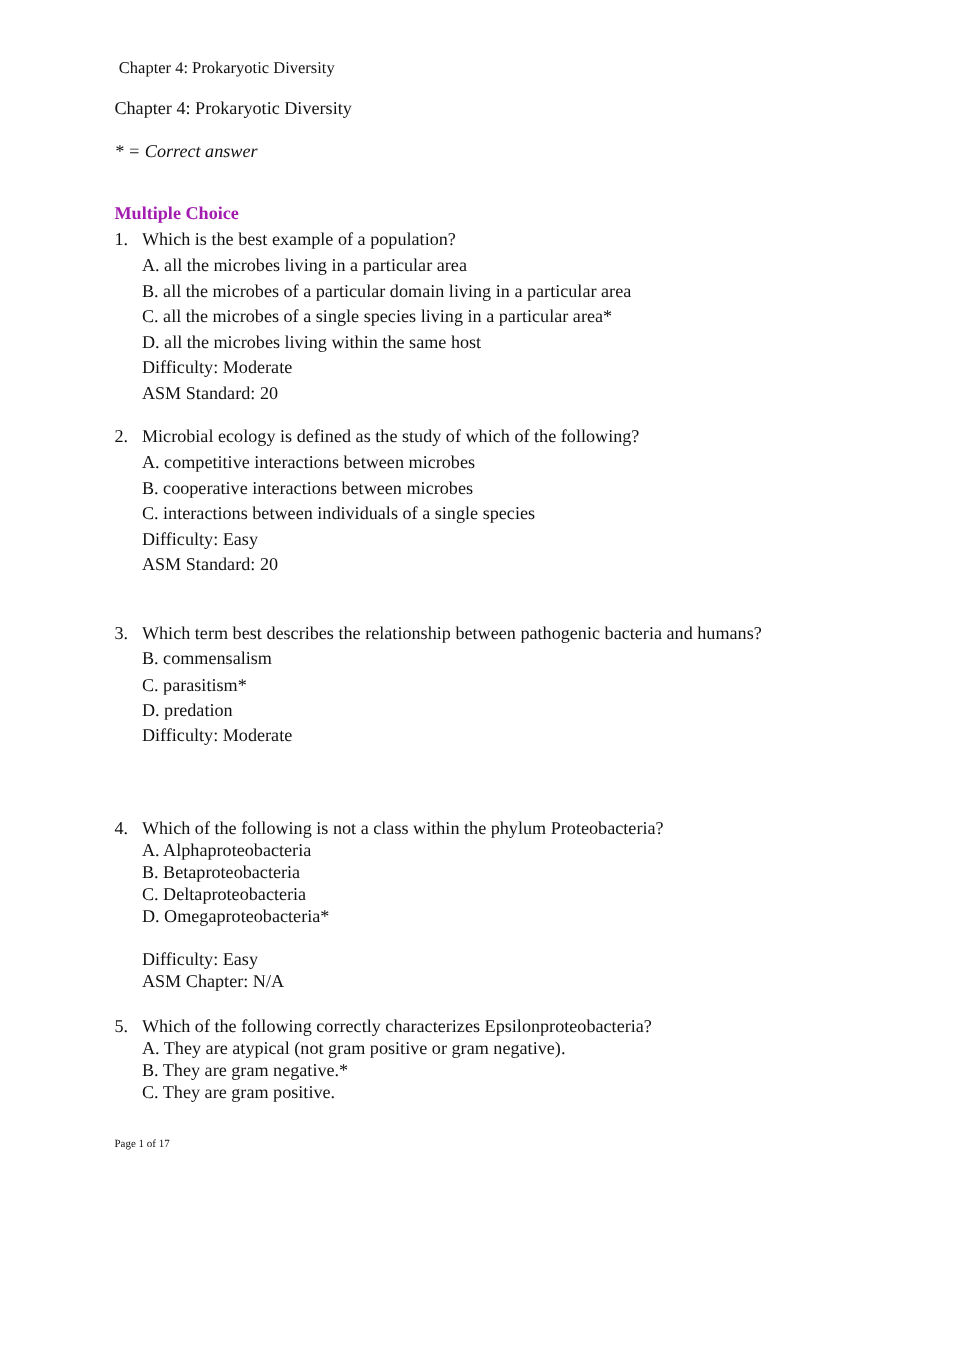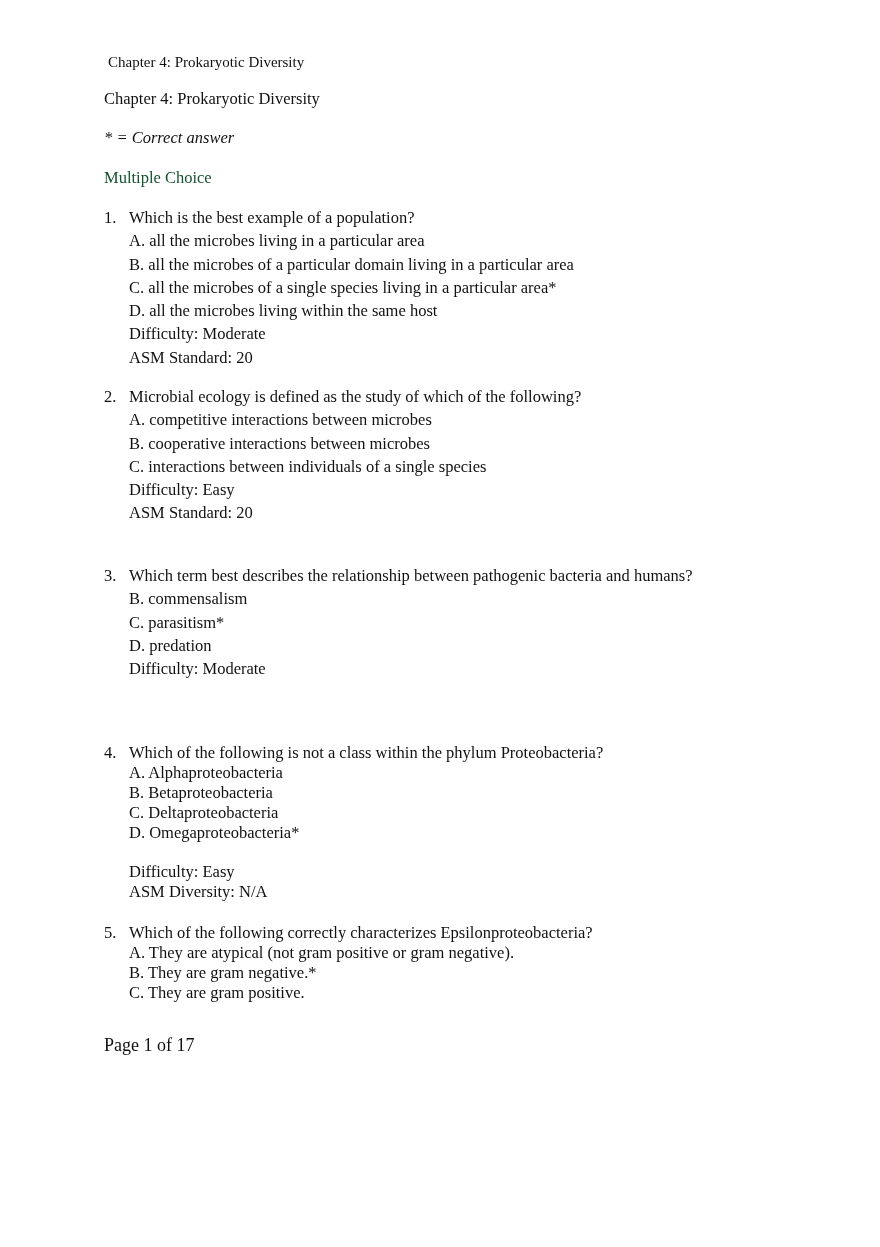--- a/index.html
+++ b/index.html
@@ -5,31 +5,31 @@
   html, body { margin: 0; padding: 0; background: #ffffff; }
   body {
     width: 880px; height: 1247px; position: relative; overflow: hidden;
     font-family: "Liberation Serif", "DejaVu Serif", serif;
     color: #111111;
   }
   .abs { position: absolute; white-space: nowrap; }
   .hdr { left: 108px; top: 54px; font-size: 15px; }
   .title { left: 104px; top: 89px; font-size: 16.5px; }
   .key { left: 104px; top: 128px; font-size: 16.5px; font-style: italic; }
-  .section { left: 104px; top: 168px; font-size: 16.5px; color: #14532d; }
+  .section { left: 104px; top: 184px; font-size: 16.5px; color: #a21caf; font-weight: bold; }
   .q { position: absolute; left: 104px; font-size: 16.5px; }
   .q .num { position: absolute; left: 0; top: 0; }
   .q .body { position: absolute; left: 25px; top: 0; }
   .line { white-space: nowrap; }
   .q1 .line, .q2 .line, .q3 .line { height: 23.3px; line-height: 23.3px; }
   .q4 .line, .q5 .line { height: 20px; line-height: 20px; }
   .q .num { line-height: 23.3px; }
   .q4 .num, .q5 .num { line-height: 20px; }
   .gap { height: 19px; }
-  .footer { left: 104px; top: 1035px; font-size: 18px; }
+  .footer { left: 104px; top: 1035px; font-size: 10px; }
 </style>
 </head>
 <body>
 
 <div class="abs hdr">Chapter 4: Prokaryotic Diversity</div>
 <div class="abs title">Chapter 4: Prokaryotic Diversity</div>
 <div class="abs key">* = Correct answer</div>
 <div class="abs section">Multiple Choice</div>
 
 <div class="q q1" style="top:206px;">
@@ -71,21 +71,21 @@
 <div class="q q4" style="top:743px;">
   <span class="num">4.</span>
   <div class="body">
     <div class="line">Which of the following is not a class within the phylum Proteobacteria?</div>
     <div class="line">A. Alphaproteobacteria</div>
     <div class="line">B. Betaproteobacteria</div>
     <div class="line">C. Deltaproteobacteria</div>
     <div class="line">D. Omegaproteobacteria*</div>
     <div class="gap"></div>
     <div class="line">Difficulty: Easy</div>
-    <div class="line">ASM Diversity: N/A</div>
+    <div class="line">ASM Chapter: N/A</div>
   </div>
 </div>
 
 <div class="q q5" style="top:923px;">
   <span class="num">5.</span>
   <div class="body">
     <div class="line">Which of the following correctly characterizes Epsilonproteobacteria?</div>
     <div class="line">A. They are atypical (not gram positive or gram negative).</div>
     <div class="line">B. They are gram negative.*</div>
     <div class="line">C. They are gram positive.</div>

